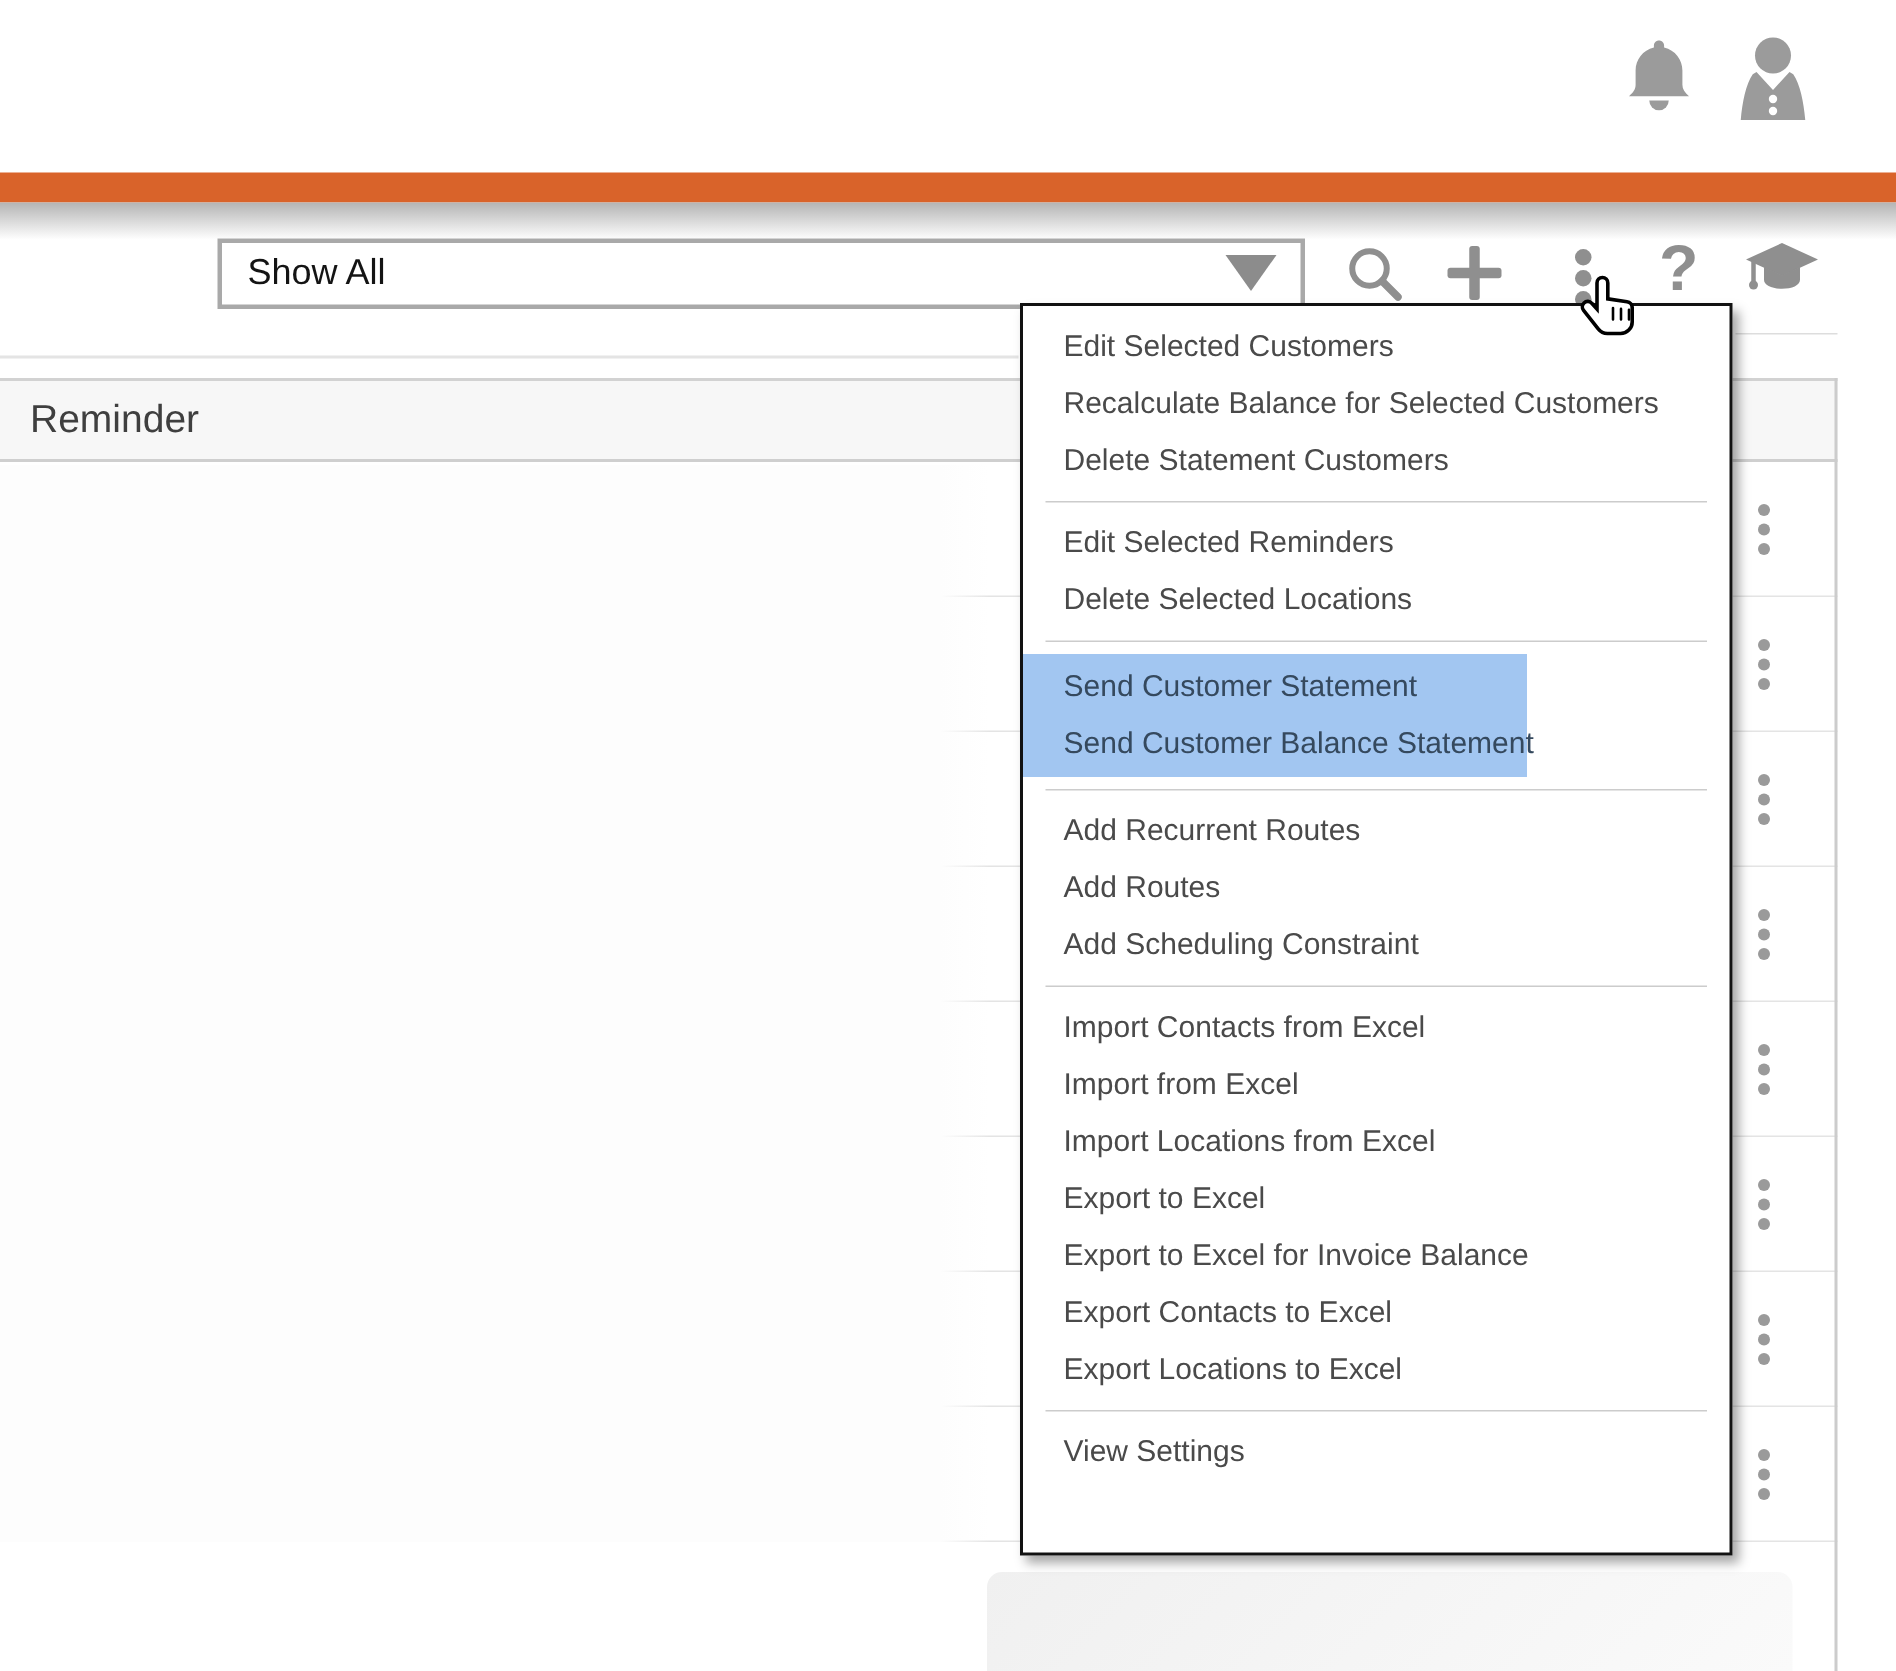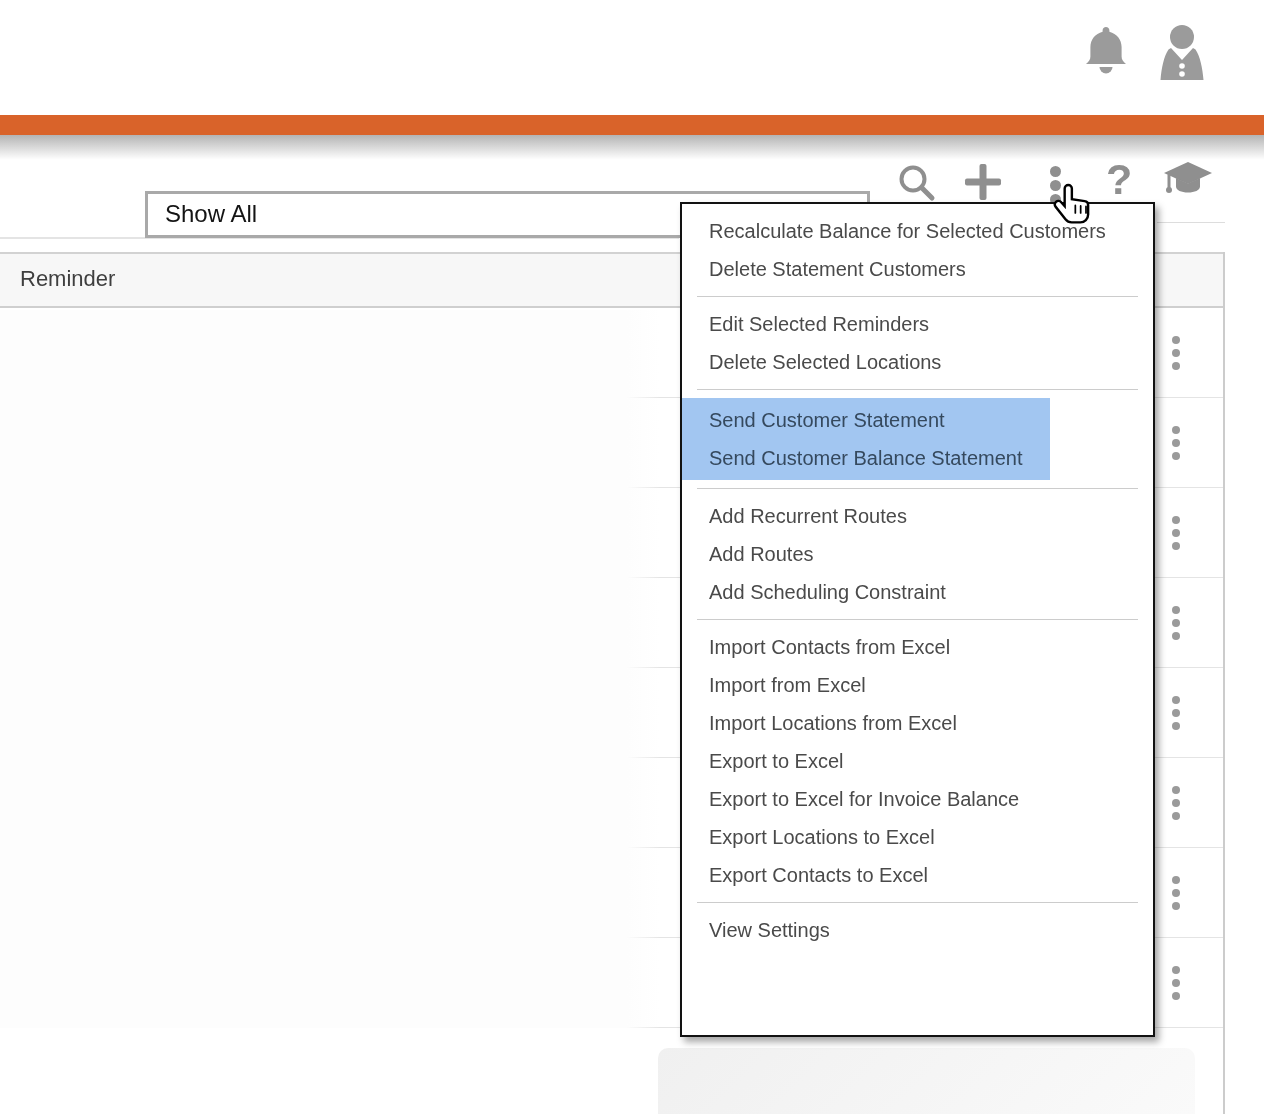--- a/index.html
+++ b/index.html
@@ -10,41 +10,41 @@
   
   .topbar{position:absolute;left:0;top:0;width:1264px;height:115px;background:#fff;}
   .bell-svg{position:absolute;left:1082px;top:25px;}
   .person-svg{position:absolute;left:1154px;top:24px;}
   .accent-bar{position:absolute;left:0;top:115px;width:1264px;height:20px;background:#d9632a;}
   .bar-shadow{position:absolute;left:0;top:135px;width:1264px;height:27px;
     background:linear-gradient(#b4b4b4,#ffffff 92%);}
   
   .filter-select{
     position:absolute;left:145px;top:159px;width:725px;height:47px;background:#fff;
-    border:3px solid #a9a9a9;box-sizing:border-box;z-index:2;cursor:pointer;margin-top:32px;
+    border:3px solid #a9a9a9;box-sizing:border-box;z-index:2;cursor:pointer;
   }
   .filter-select .value{
     display:block;padding-left:17px;line-height:40px;font-size:24px;color:#141414;
   }
   .filter-select .tri{
     position:absolute;right:16px;top:8px;width:0;height:0;
     border-left:17px solid transparent;border-right:17px solid transparent;
     border-top:24px solid #8c8c8c;
   }
   .tb-icon{position:absolute;z-index:1;}
   .help-glyph{font-size:43px;font-weight:700;color:#8f8f8f;line-height:1;}
   .kebab-tb i{display:block;width:11px;height:11px;border-radius:50%;background:#8f8f8f;margin:0 0 3px 0;}
   .thin-line-left{position:absolute;left:0;top:237px;width:679px;height:2px;background:#e4e4e4;}
   .thin-line-right{position:absolute;left:1157px;top:222px;width:68px;height:1px;background:#ddd;}
   
   .table-header{
     position:absolute;left:0;top:252px;width:1225px;height:56px;background:#f7f7f7;
     border-top:2px solid #d2d2d2;border-bottom:2px solid #cfcfcf;box-sizing:border-box;
   }
-  .table-header .label{display:block;padding-left:20px;line-height:50px;font-size:22px;color:#3f3f3f;}
+  .table-header .label{display:block;padding-left:20px;line-height:50px;font-size:26px;color:#3f3f3f;}
   .table-body{position:absolute;left:0;top:308px;width:1225px;}
   .table-row{position:relative;width:1225px;height:90px;border-bottom:1px solid #e4e4e4;box-sizing:border-box;background:#fff;}
   .row-kebab{position:absolute;left:1170px;top:50%;transform:translateY(-50%);width:12px;cursor:pointer;}
   .row-kebab i{display:block;width:8px;height:8px;border-radius:50%;background:#9a9a9a;margin:0 auto 5px auto;}
   .row-kebab i:last-child{margin-bottom:0;}
   .right-border{position:absolute;left:1223px;top:252px;width:2px;height:862px;background:#ccc;}
   .content-overlay{
     position:absolute;left:0;top:310px;width:660px;height:718px;z-index:2;
     background:linear-gradient(to right,#fdfdfd 0%,#fdfdfd 95%,rgba(253,253,253,0) 100%);
   }
@@ -55,21 +55,21 @@
   
   .context-menu{
     position:absolute;left:680px;top:202px;width:475px;height:835px;box-sizing:border-box;
     background:#fff;border:2px solid #121212;box-shadow:4px 5px 7px rgba(0,0,0,.35);
     z-index:5;padding-top:8px;overflow:hidden;
   }
   .menu-item{
     height:38px;line-height:38px;padding-left:27px;font-size:20px;color:#4a4a4a;
     white-space:nowrap;cursor:pointer;
   }
-  .menu-group.highlighted{background:#a2c6f1;width:368px;padding:3px 0;}
+  .menu-group.highlighted{background:#a2c6f1;width:336px;padding:3px 0;}
   .menu-group.highlighted .menu-item{color:#35495e;}
   .menu-divider{height:1px;background:#ccc;margin:8px 15px;}
   
   .cursor{position:absolute;left:1053px;top:183px;z-index:10;pointer-events:none;}
 </style>
 </head>
 <body>
 
 <div class="screen">
 
@@ -178,20 +178,21 @@
           <i></i>
         </div>
       </div>
     </div>
   <div class="right-border"></div>
   <div class="content-overlay"></div>
   <div class="bottom-panel"></div>
 
   <div class="context-menu">
       <div class="menu-group">
+        <div class="menu-item">Edit Selected Customers</div>
         <div class="menu-item">Recalculate Balance for Selected Customers</div>
         <div class="menu-item">Delete Statement Customers</div>
       </div>
       <div class="menu-divider"></div>
       <div class="menu-group">
         <div class="menu-item">Edit Selected Reminders</div>
         <div class="menu-item">Delete Selected Locations</div>
       </div>
       <div class="menu-divider"></div>
       <div class="menu-group highlighted">
@@ -204,22 +205,22 @@
         <div class="menu-item">Add Routes</div>
         <div class="menu-item">Add Scheduling Constraint</div>
       </div>
       <div class="menu-divider"></div>
       <div class="menu-group">
         <div class="menu-item">Import Contacts from Excel</div>
         <div class="menu-item">Import from Excel</div>
         <div class="menu-item">Import Locations from Excel</div>
         <div class="menu-item">Export to Excel</div>
         <div class="menu-item">Export to Excel for Invoice Balance</div>
+        <div class="menu-item">Export Contacts to Excel</div>
         <div class="menu-item">Export Locations to Excel</div>
-        <div class="menu-item">Export Contacts to Excel</div>
       </div>
       <div class="menu-divider"></div>
       <div class="menu-group">
         <div class="menu-item">View Settings</div>
       </div>
     </div>
 
   <svg class="cursor" width="46" height="48" viewBox="0 0 34 36">
     <path d="M11.2 1.5c-1.5 0-2.7 1.2-2.7 2.7v13.1l-2.6-2.9c-1-1.2-2.8-1.3-3.9-.2-1 1-1.1 2.6-.2 3.7l7.3 9.3c1.1 1.4 2.8 2.3 4.6 2.3h6.6c3.2 0 5.8-2.6 5.8-5.8v-7.2c0-1.5-1.1-2.7-2.6-2.9l-9.6-1.4V4.2c0-1.5-1.2-2.7-2.7-2.7z" fill="#ffffff" stroke="#000000" stroke-width="1.8"></path>
     <path d="M16.5 16.8v5.7 M20.5 17.2v5.3 M24.5 17.6v4.9" fill="none" stroke="#000000" stroke-width="1.3" stroke-linecap="round"></path>

